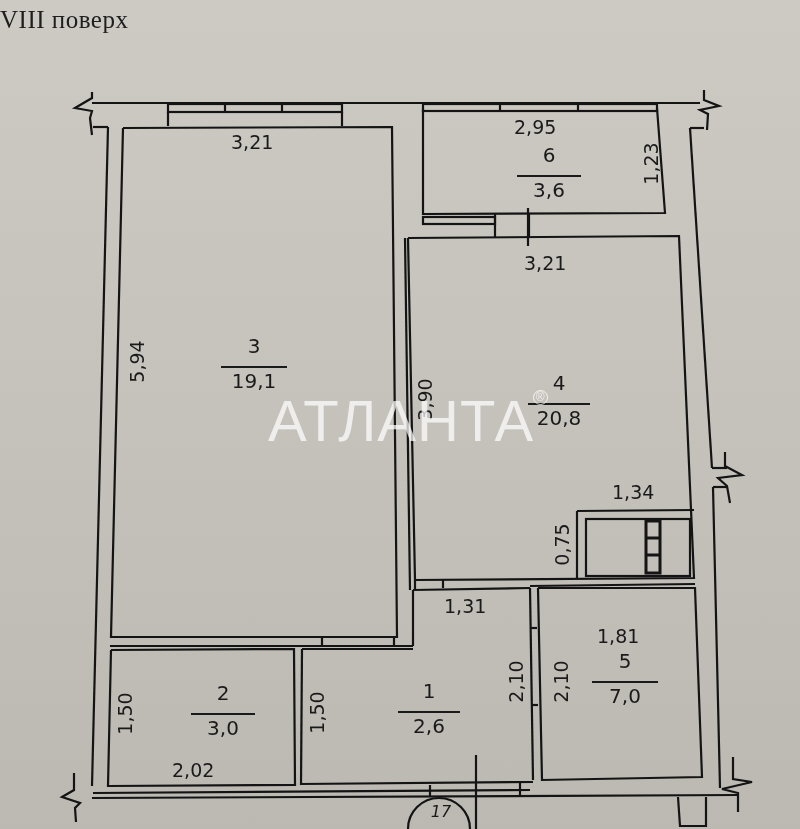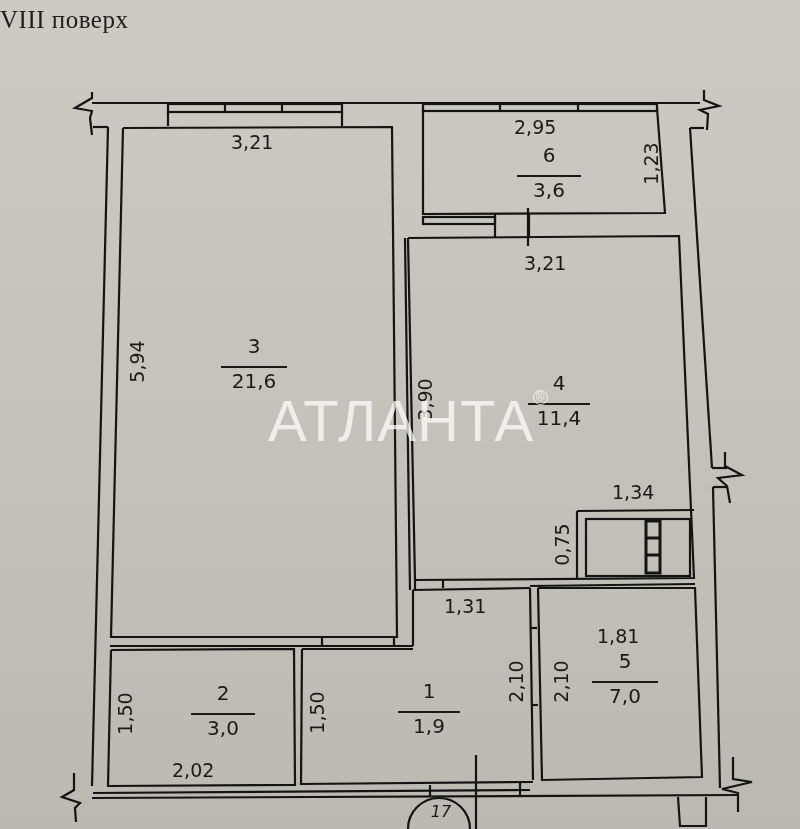--- a/index.html
+++ b/index.html
@@ -130,37 +130,37 @@
       <line x1="93" y1="793" x2="530" y2="790"></line>
       <line x1="430" y1="785" x2="430" y2="797"></line>
       <line x1="520" y1="782" x2="520" y2="797"></line>
 
       <path d="M 408 829 A 30 30 0 0 1 470 829"></path>
     </g>
   </svg>
 
   <div class="room" style="left:221px;top:336px;width:66px;">
     <span class="num">3</span>
-    <span class="area">21,6</span>
+    <span class="area">19,1</span>
   </div>
   <div class="room" style="left:528px;top:373px;width:62px;">
     <span class="num">4</span>
-    <span class="area">11,4</span>
+    <span class="area">20,8</span>
   </div>
   <div class="room" style="left:517px;top:145px;width:64px;">
     <span class="num">6</span>
     <span class="area">3,6</span>
   </div>
   <div class="room" style="left:191px;top:683px;width:64px;">
     <span class="num">2</span>
     <span class="area">3,0</span>
   </div>
   <div class="room" style="left:398px;top:681px;width:62px;">
     <span class="num">1</span>
-    <span class="area">1,9</span>
+    <span class="area">2,6</span>
   </div>
   <div class="room" style="left:592px;top:651px;width:66px;">
     <span class="num">5</span>
     <span class="area">7,0</span>
   </div>
 
   <div class="dim" style="left:231px;top:133px;">3,21</div>
   <div class="dim" style="left:514px;top:118px;">2,95</div>
   <div class="dim" style="left:524px;top:254px;">3,21</div>
   <div class="dim" style="left:612px;top:483px;">1,34</div>

